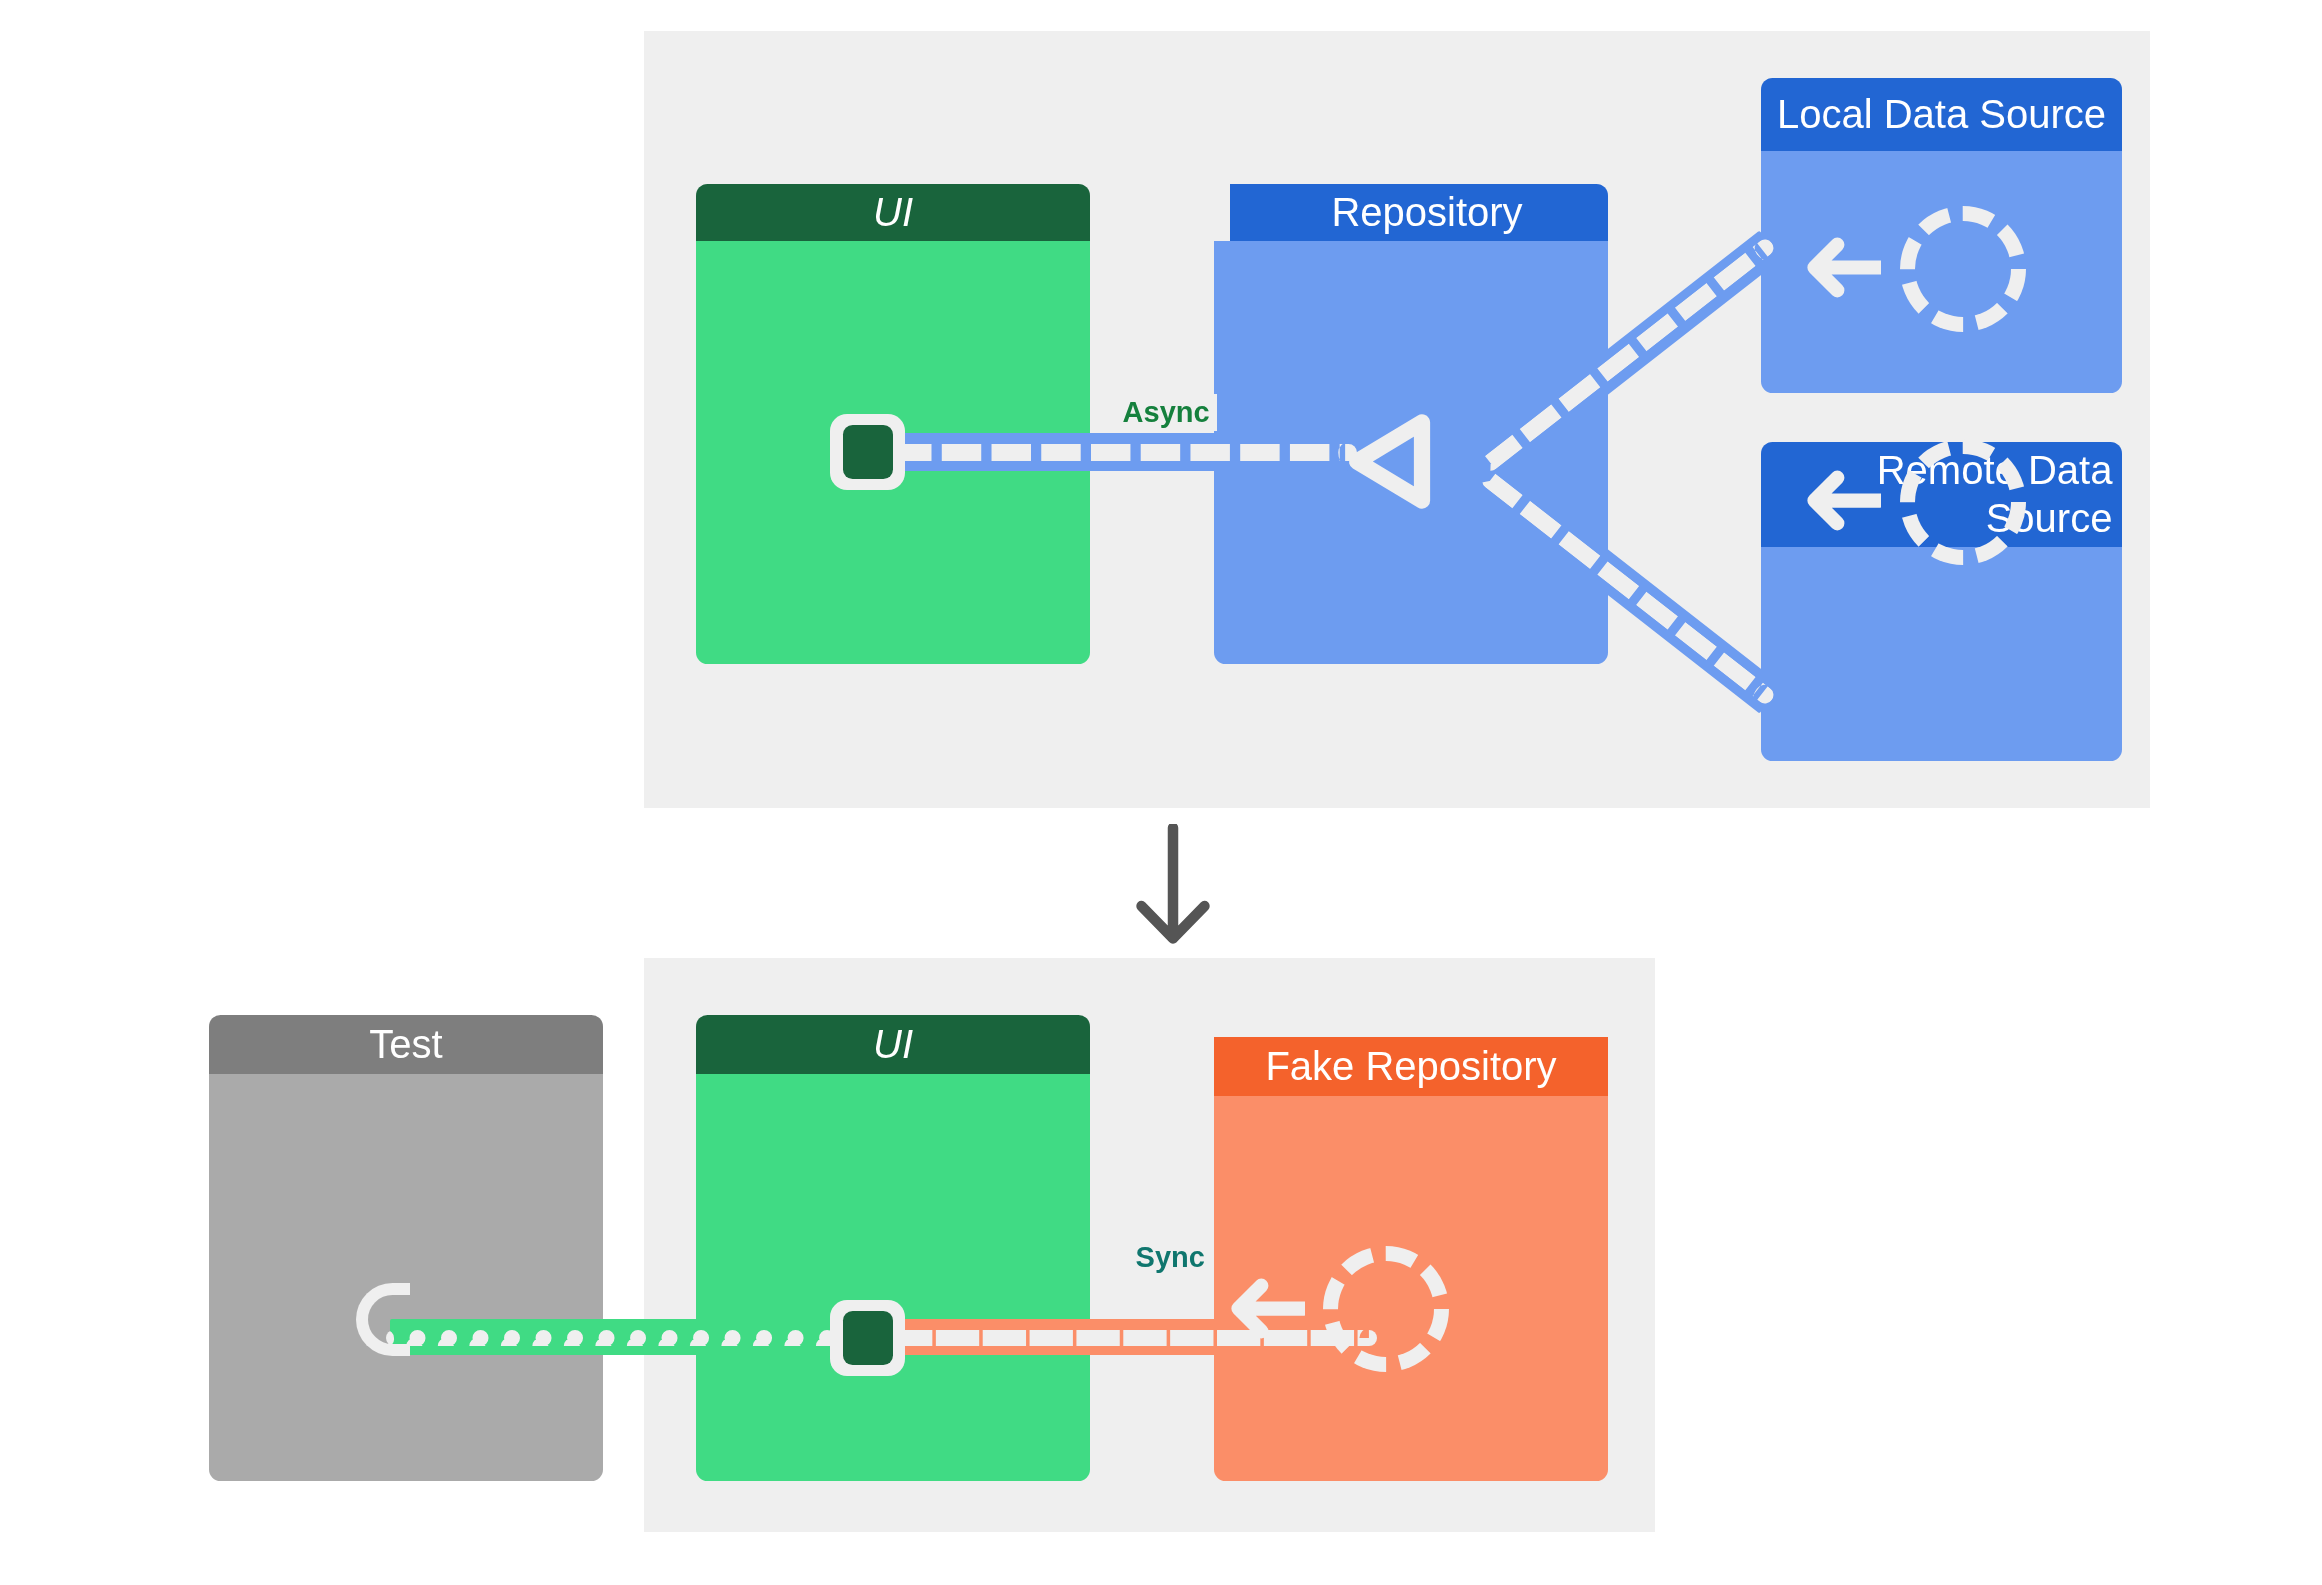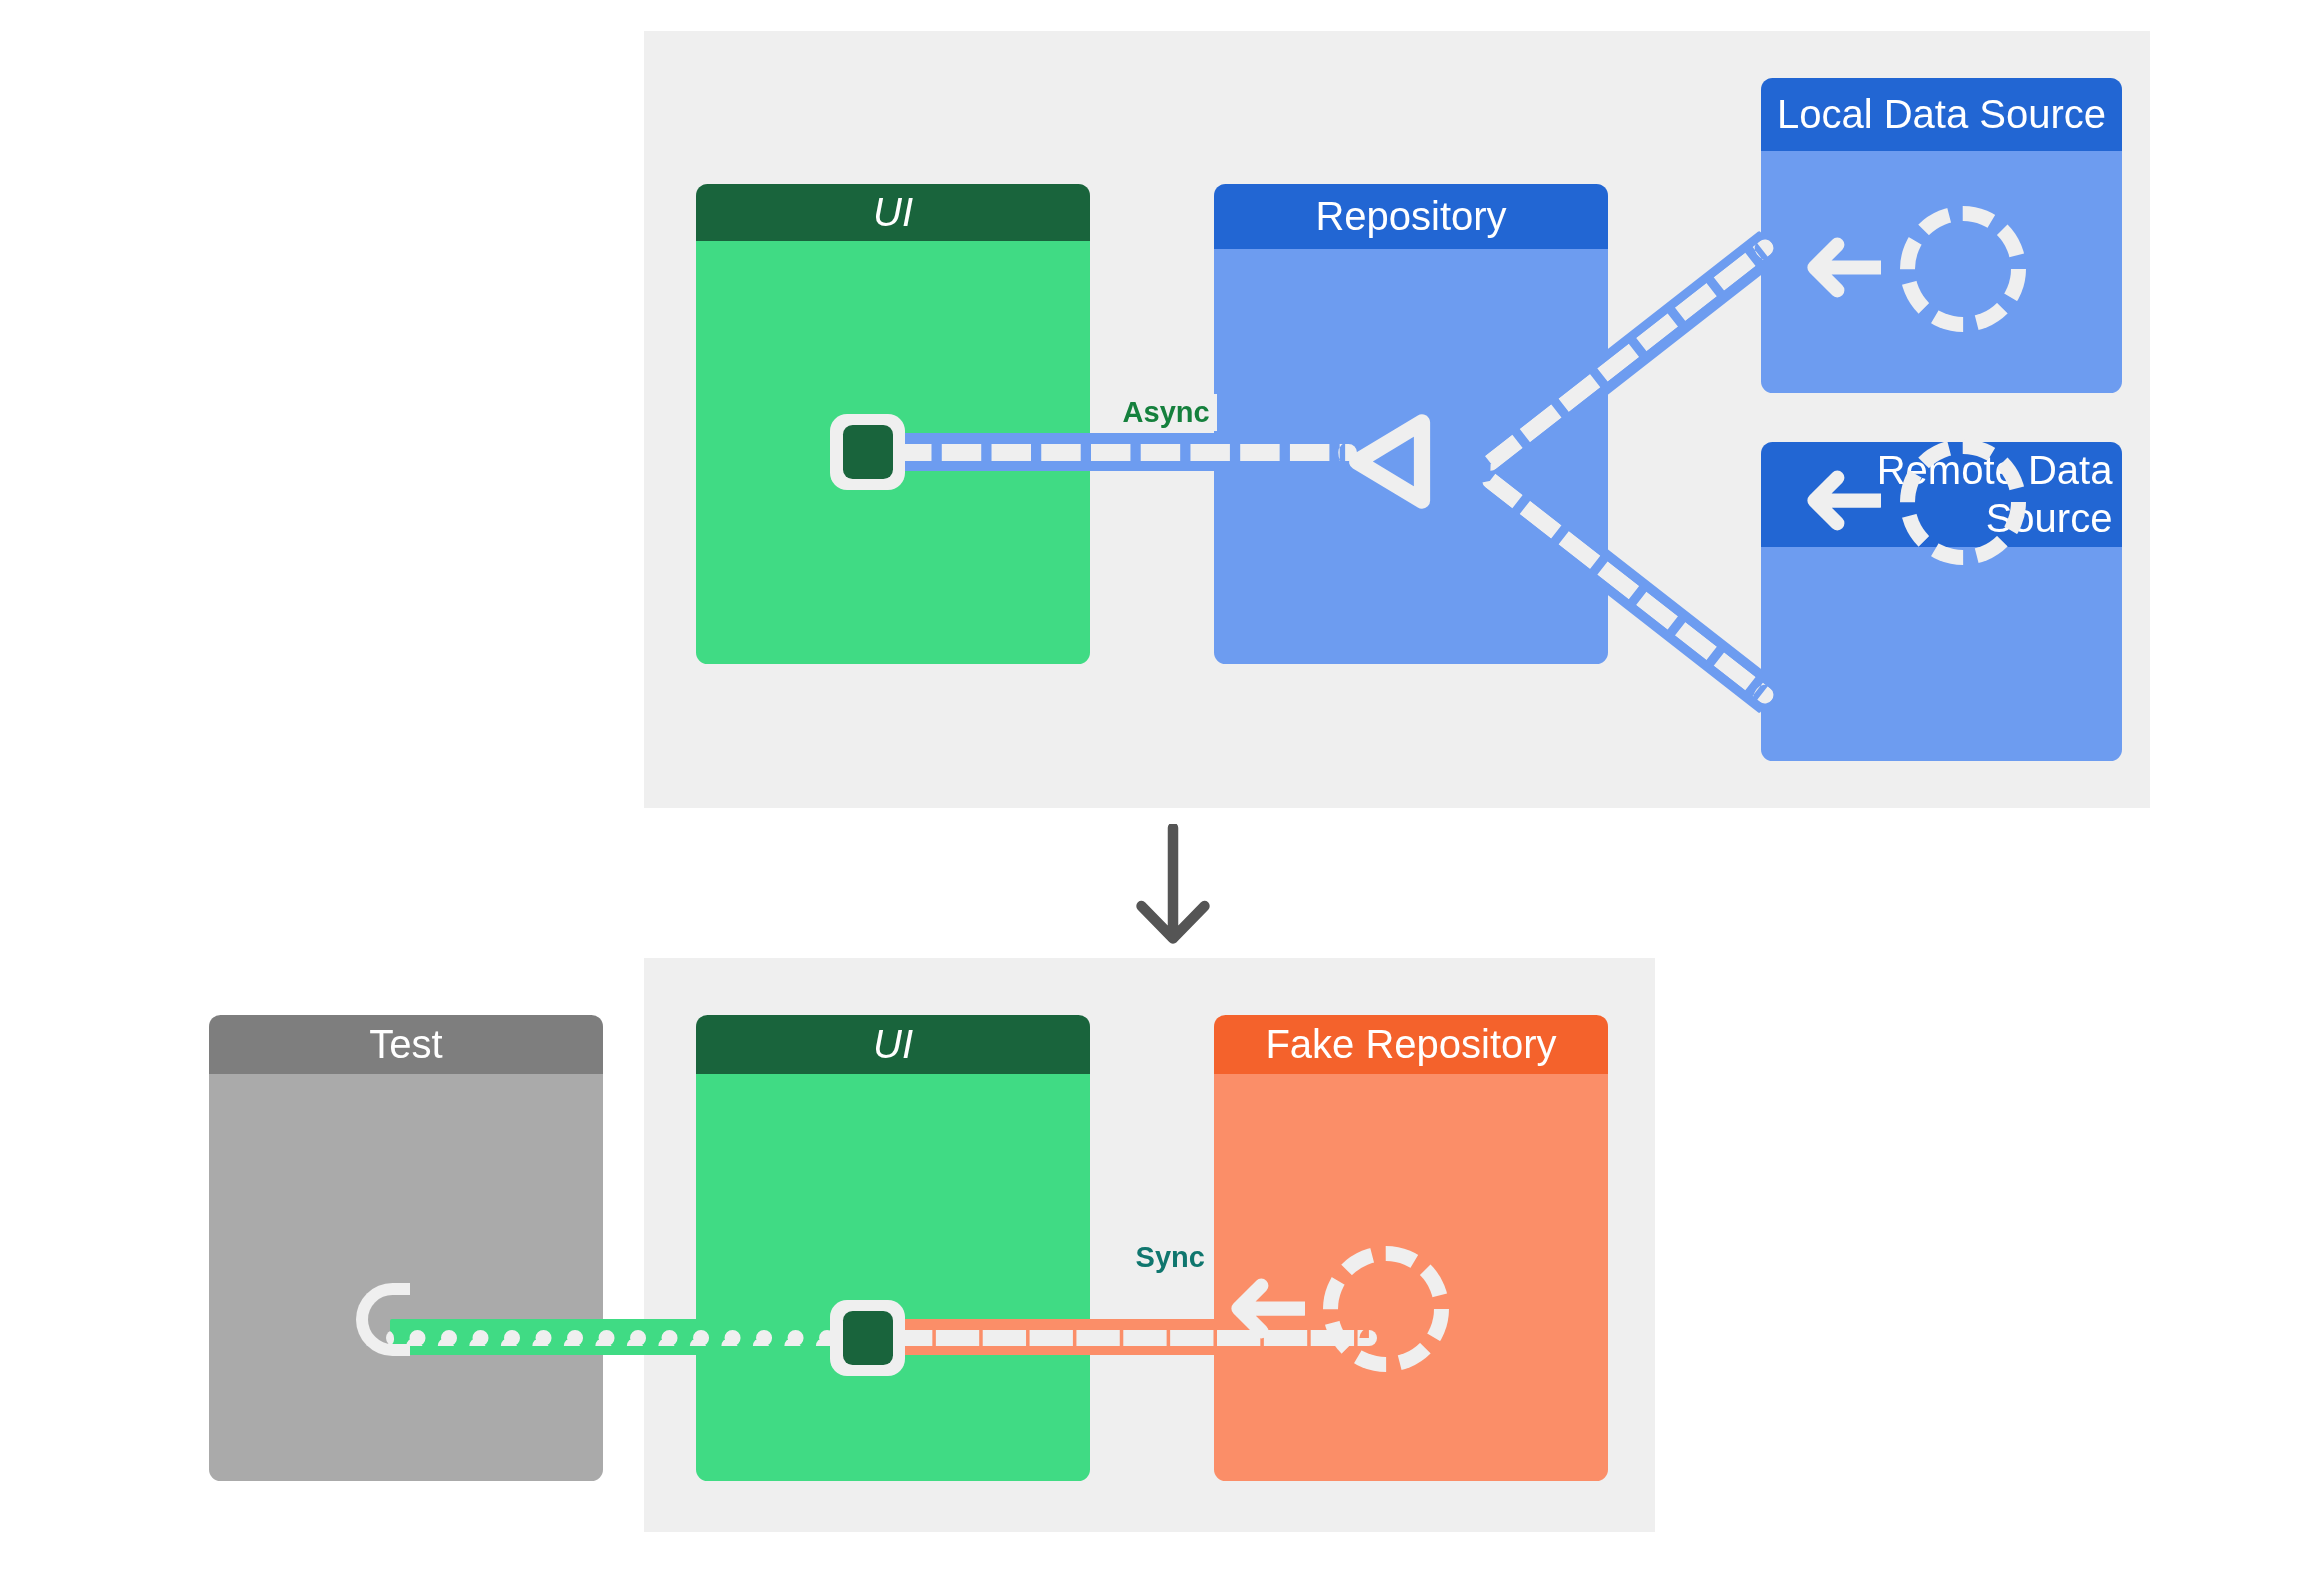--- a/index.html
+++ b/index.html
@@ -57,28 +57,28 @@
     height: 100%;
   }
 
   
   .t-ui   .card-head { background: #19643C; font-style: italic; }
   .t-ui   .card-body { background: #40DB84; }
   .t-blue .card-head { background: #2266D3; }
   .t-blue .card-body { background: #6D9CF0; }
   .t-gray .card-head { background: #7E7E7E; }
   .t-gray .card-body { background: #AAAAAA; }
-  .t-orng .card-head { background: #F4622C; }
+  .t-orng .card-head { background: #F4622C; margin-top: 22px; }
   .t-orng .card-body { background: #FB8E68; }
 
   
   #card-ui-prod      { left: 696px;  top: 184px;  width: 394px; height: 480px; }
   #card-ui-prod      .card-head { height: 57px; }
   #card-repository   { left: 1214px; top: 184px;  width: 394px; height: 480px; }
-  #card-repository   .card-head { height: 65px; }
+  #card-repository   .card-head { height: 57px; margin-left: 16px; }
   #card-local-ds     { left: 1761px; top: 78px;   width: 361px; height: 315px; }
   #card-local-ds     .card-head { height: 73px; }
   #card-remote-ds    { left: 1761px; top: 442px;  width: 361px; height: 319px; }
   #card-remote-ds    .card-head { height: 105px; }
 
   #card-test         { left: 209px;  top: 1015px; width: 394px; height: 466px; }
   #card-test         .card-head { height: 59px; }
   #card-ui-test      { left: 696px;  top: 1015px; width: 394px; height: 466px; }
   #card-ui-test      .card-head { height: 59px; }
   #card-fake-repo    { left: 1214px; top: 1015px; width: 394px; height: 466px; }

